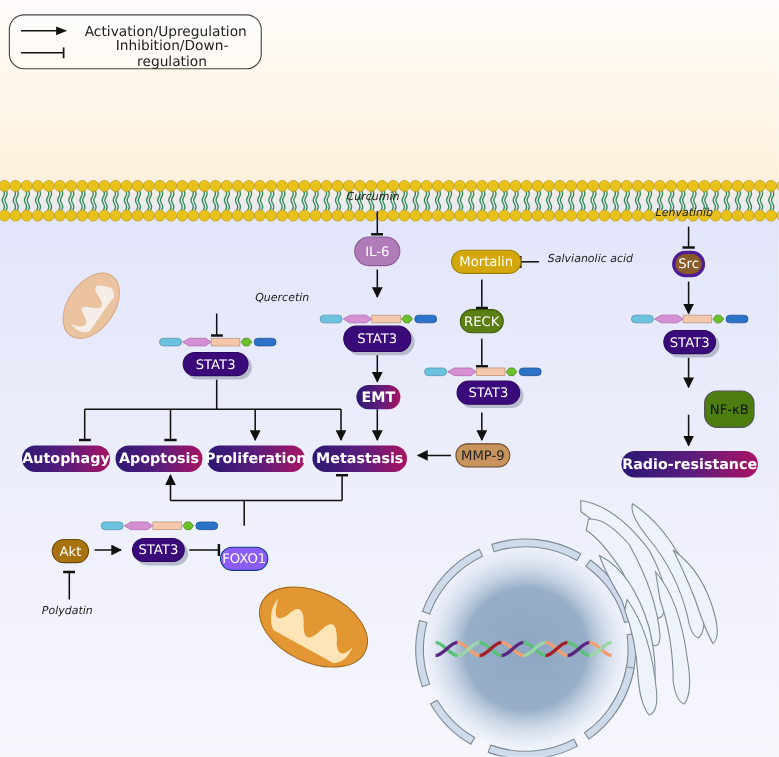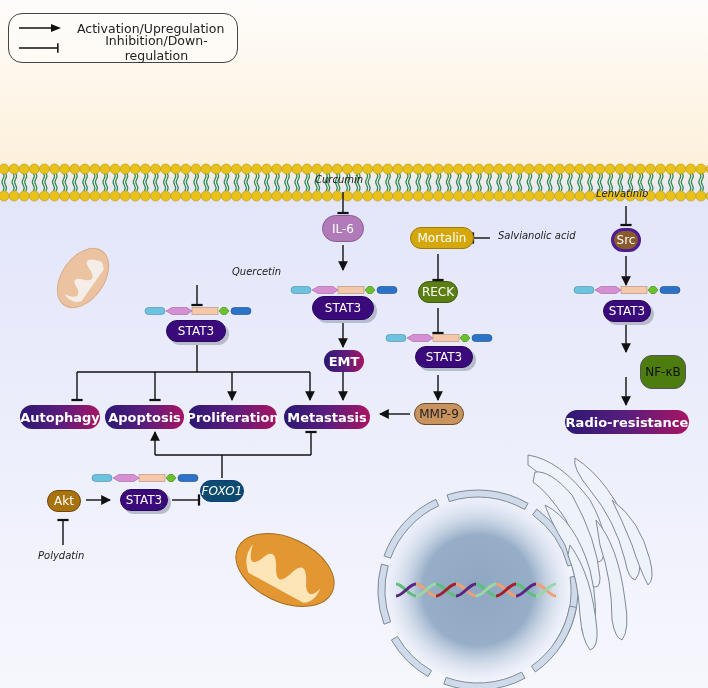--- a/index.html
+++ b/index.html
@@ -482,19 +482,19 @@
 <div class="node outcome" style="left:324px;top:350px;width:40px;height:22px;">EMT</div>
 <div class="node" style="left:410px;top:227px;width:64px;height:22px;background:#d4a80c;border:1px solid #9f7d05;">Mortalin</div>
 <div class="node" style="left:418px;top:281px;width:40px;height:22px;background:#5b7f12;border:1px solid #3d5808;">RECK</div>
 <div class="node stat3" style="left:415px;top:346px;width:58px;height:22px;">STAT3</div>
 <div class="node" style="left:414px;top:403px;width:50px;height:22px;background:#c9935e;border:1px solid #6a4a2a;color:#222;">MMP-9</div>
 <div class="node" style="left:611px;top:228px;width:30px;height:24px;background:#8b5a2b;border:3px solid #4c1d95;">Src</div>
 <div class="node stat3" style="left:603px;top:300px;width:48px;height:22px;">STAT3</div>
 <div class="node" style="left:604px;top:355px;width:46px;height:34px;background:#4d7c0f;border:1px solid #555;color:#111;margin-left:36px;">NF-κB</div>
 <div class="node" style="left:47px;top:490px;width:34px;height:22px;background:#a8720f;border:1px solid #6e4805;">Akt</div>
 <div class="node stat3" style="left:120px;top:489px;width:48px;height:22px;">STAT3</div>
-<div class="node" style="left:200px;top:480px;width:44px;height:22px;background:#0c4a6e;border:1px solid #0a3e8c;font-style:italic;">FOXO1</div>
+<div class="node" style="left:200px;top:497px;width:44px;height:22px;background:#8b5cf6;border:1px solid #0a3e8c;">FOXO1</div>
 
 <div class="node outcome" style="left:20px;top:405px;width:80px;">Autophagy</div>
 <div class="node outcome" style="left:105px;top:405px;width:79px;">Apoptosis</div>
 <div class="node outcome" style="left:188px;top:405px;width:89px;">Proliferation</div>
 <div class="node outcome" style="left:284px;top:405px;width:86px;">Metastasis</div>
 <div class="node outcome" style="left:565px;top:410px;width:124px;">Radio-resistance</div>
 
 </body></html>

